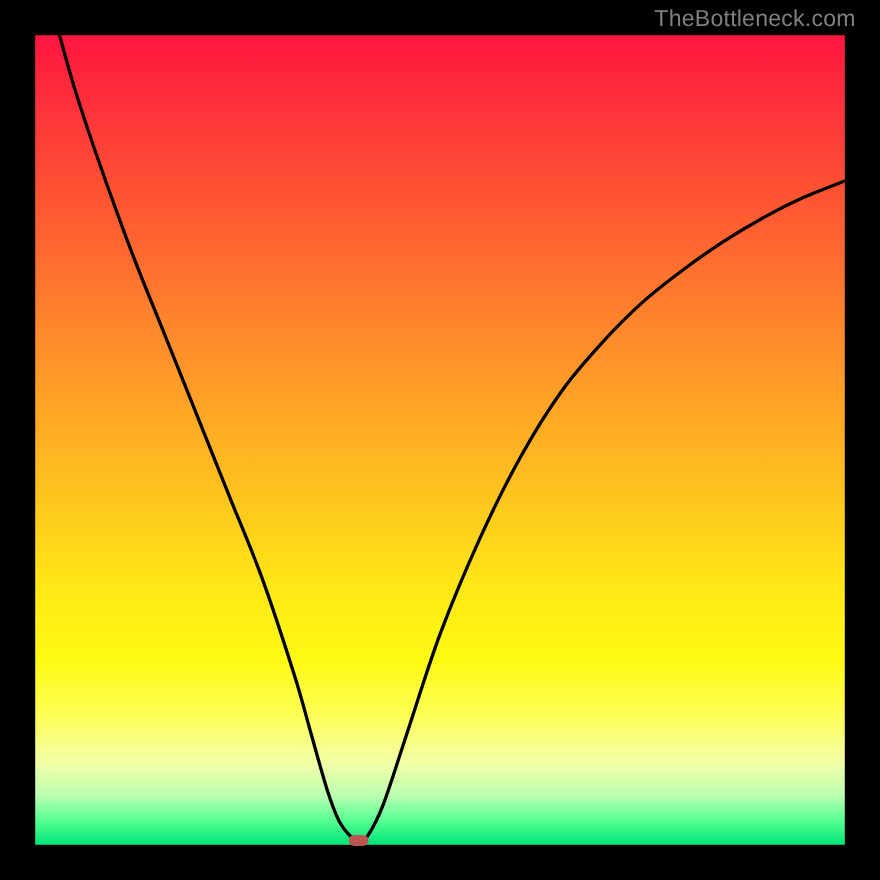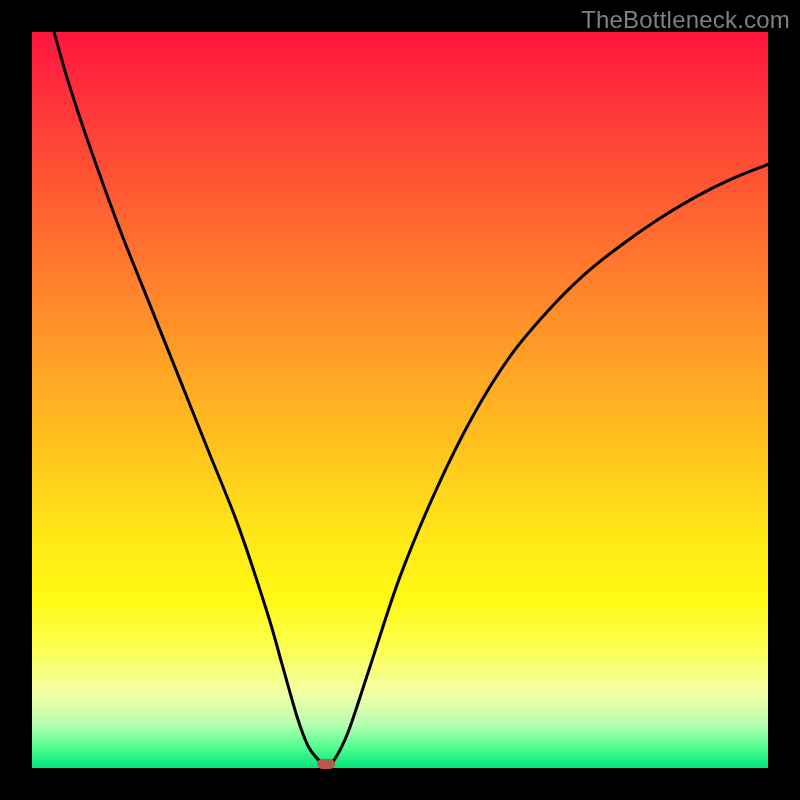--- a/index.html
+++ b/index.html
@@ -39,23 +39,23 @@
       #fdff55 84%,
       #f2ffa8 90%,
       #b8ffb0 94%,
       #57ff91 97%,
       #00e47a 100%
     );
   }
   .watermark {
     position: absolute;
     top: 6px;
-    right: 10px;
+    right: 22px;
     color: #808080;
-    font-size: 24px;
+    font-size: 21px;
     font-weight: 400;
     letter-spacing: 0.2px;
   }
   svg.curve {
     position: absolute;
     top: 0;
     left: 0;
     width: 736px;
     height: 736px;
   }

